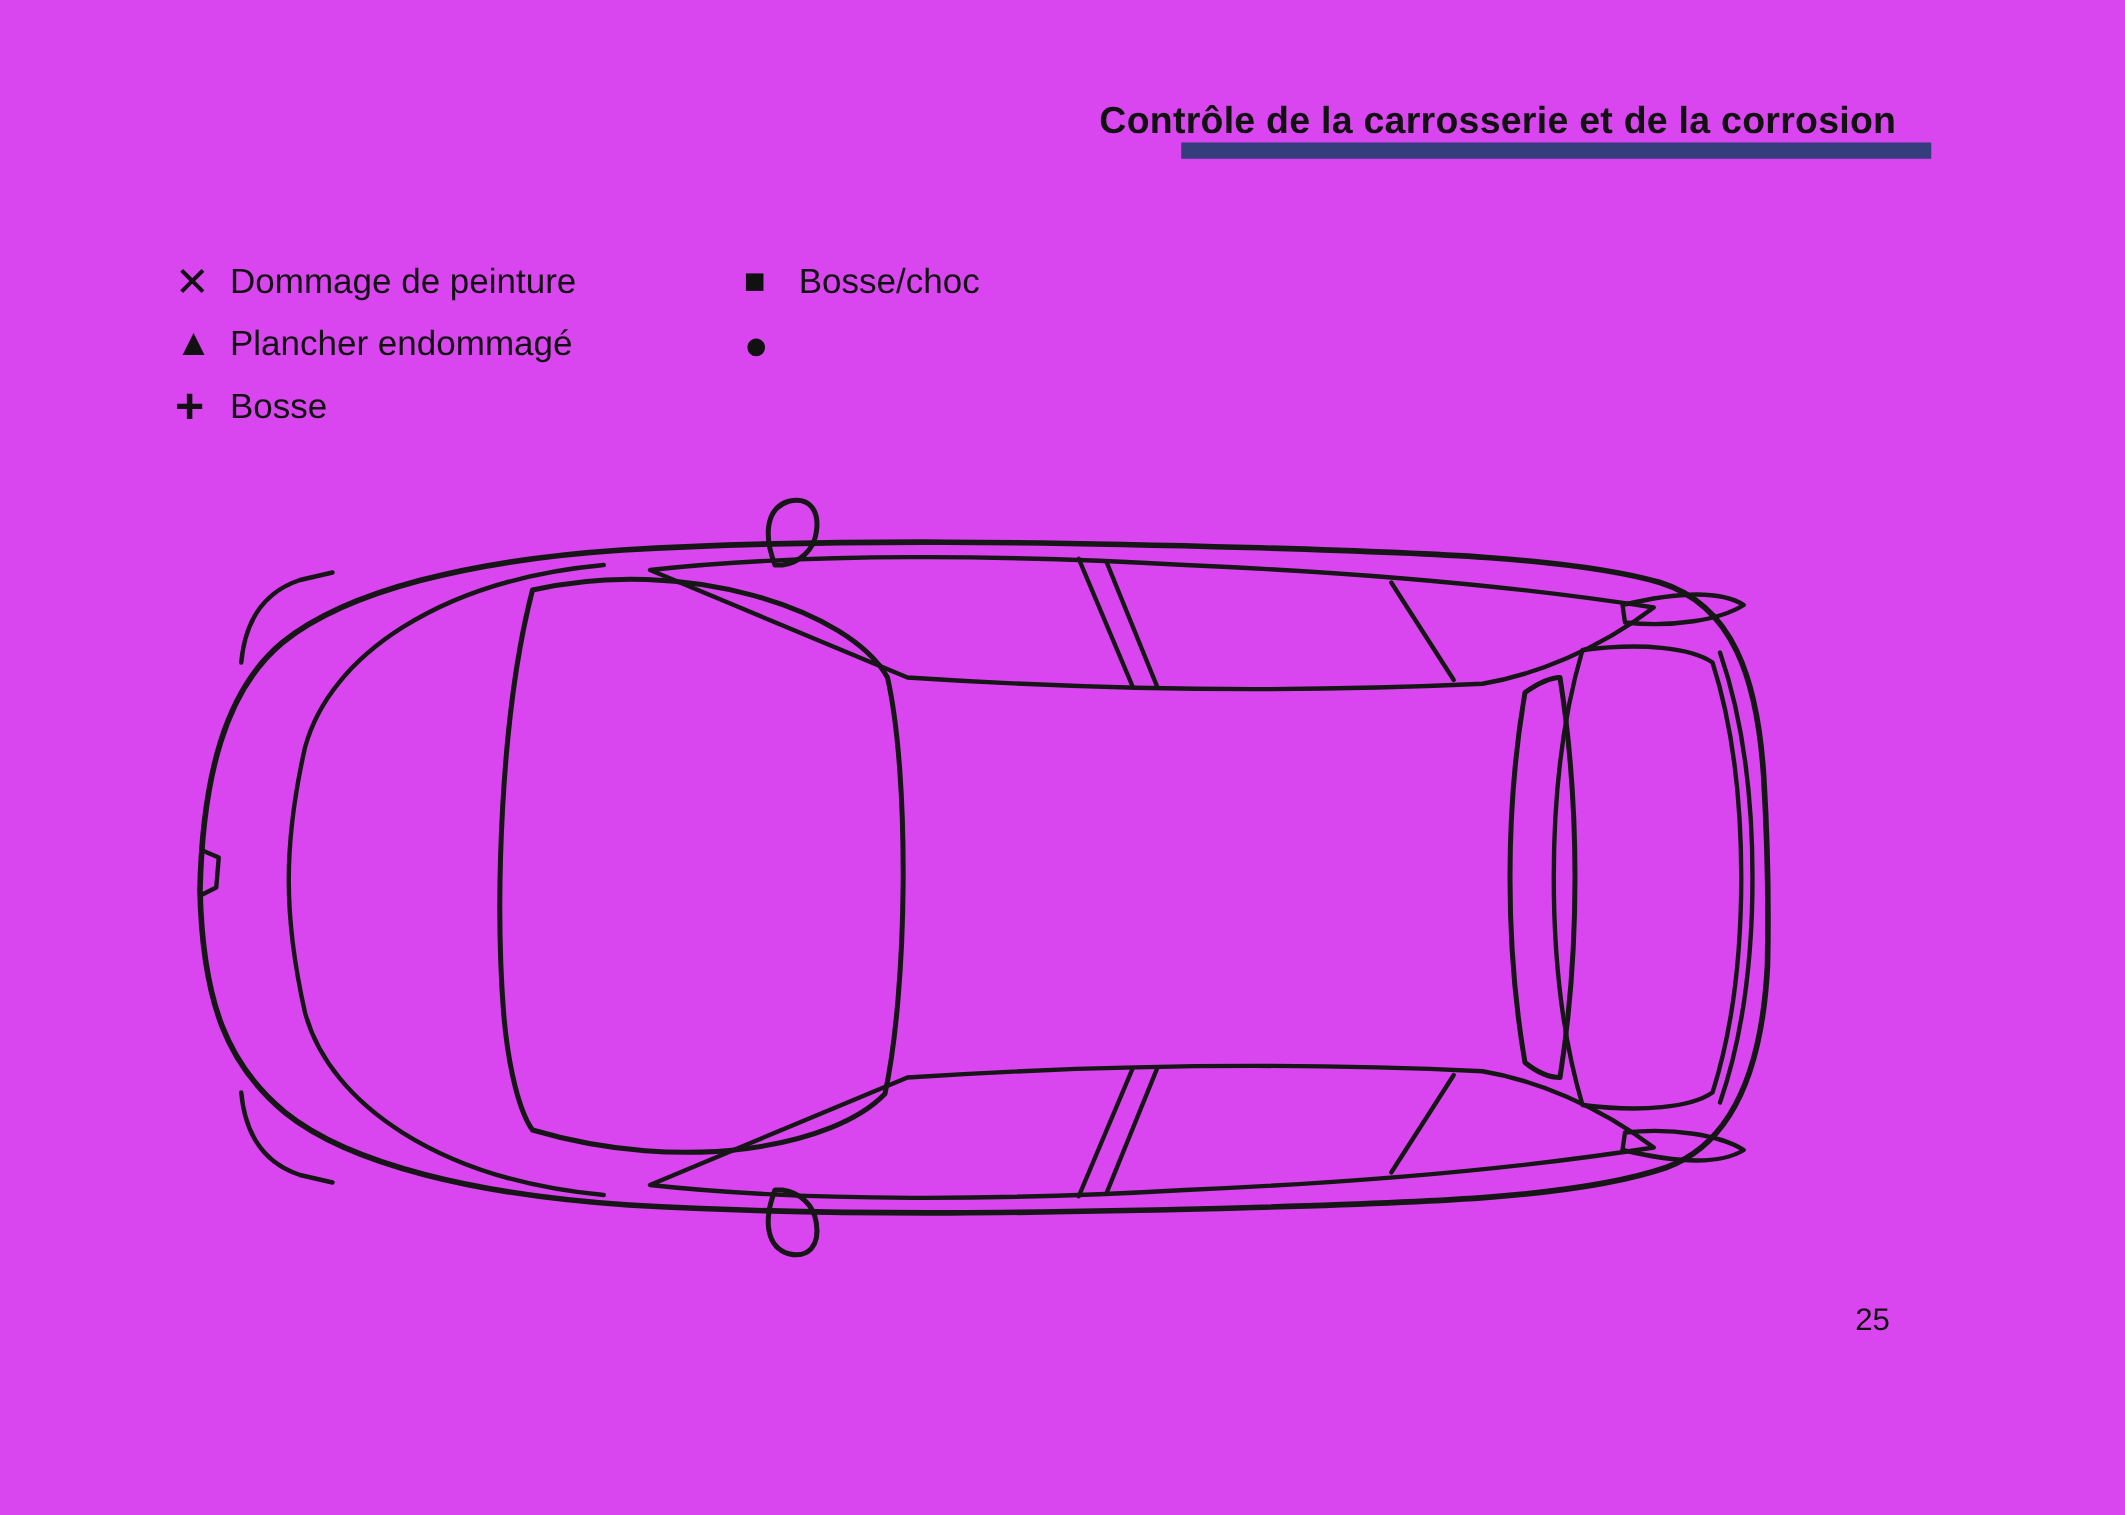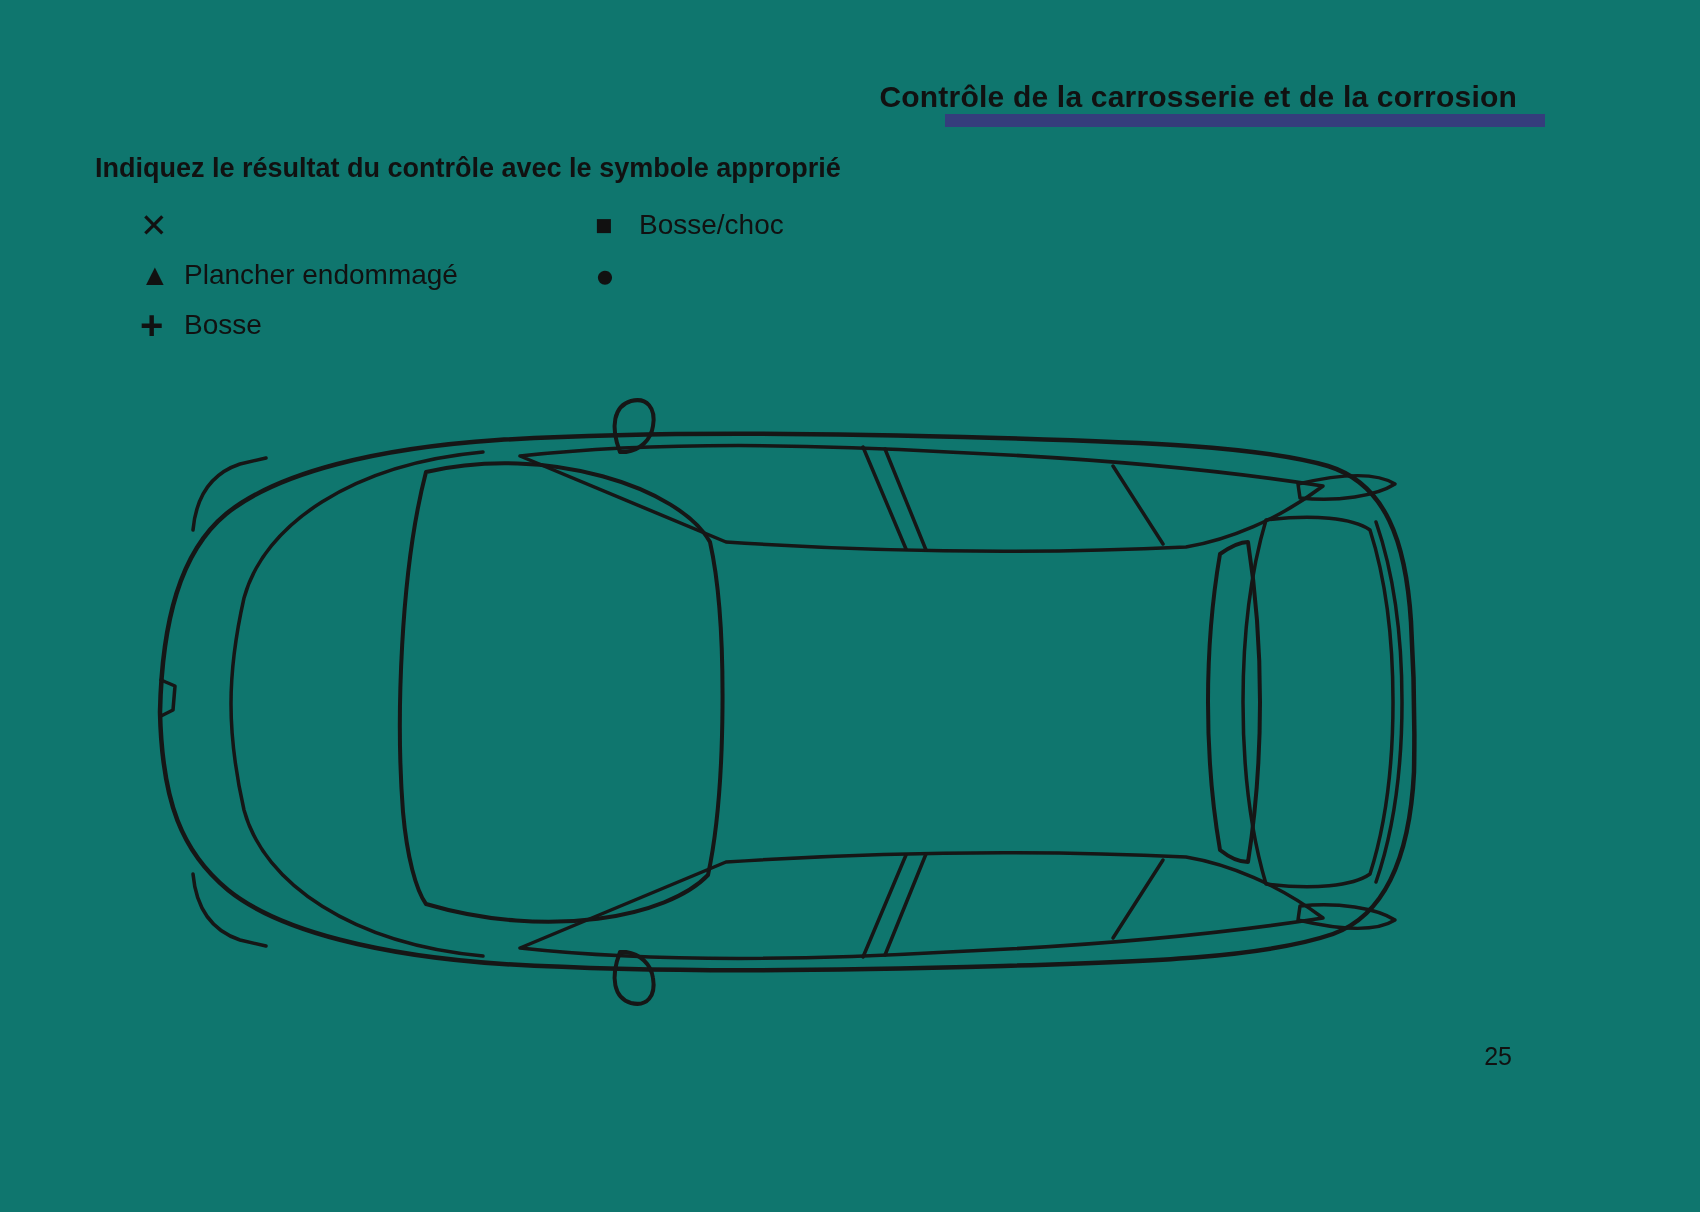--- a/index.html
+++ b/index.html
@@ -1,20 +1,20 @@
 <!DOCTYPE html>
 <html><head>
 <meta charset="utf-8">
 <style>
   * { margin:0; padding:0; box-sizing:border-box; }
   html,body { background:#ffffff; }
   .page {
     position:relative;
     width:1700px; height:1212px;
-    background:#0f766e;
+    background:#d946ef;
     font-family:"Liberation Sans", sans-serif;
     color:#111111;
     overflow:hidden;
   }
   .title {
     position:absolute;
     top:80px; right:183px;
     font-size:30px;
     font-weight:bold;
     letter-spacing:0.2px;
@@ -73,26 +73,26 @@
   }
 </style>
 </head>
 <body>
 
 <div class="page">
 
   <h1 class="title">Contrôle de la carrosserie et de la corrosion</h1>
   <div class="title-bar" style="background: rgb(53, 61, 124);"></div>
 
-  <p class="instruction">Indiquez le résultat du contrôle avec le symbole approprié</p>
 
   <div class="legend">
     <div class="legend-col legend-col-1">
       <div class="legend-row">
         <span class="sym sym-x">✕</span>
+        <span class="legend-label">Dommage de peinture</span>
       </div>
       <div class="legend-row">
         <span class="sym sym-triangle">▲</span>
         <span class="legend-label">Plancher endommagé</span>
       </div>
       <div class="legend-row">
         <span class="sym sym-plus">+</span>
         <span class="legend-label">Bosse</span>
       </div>
     </div>

